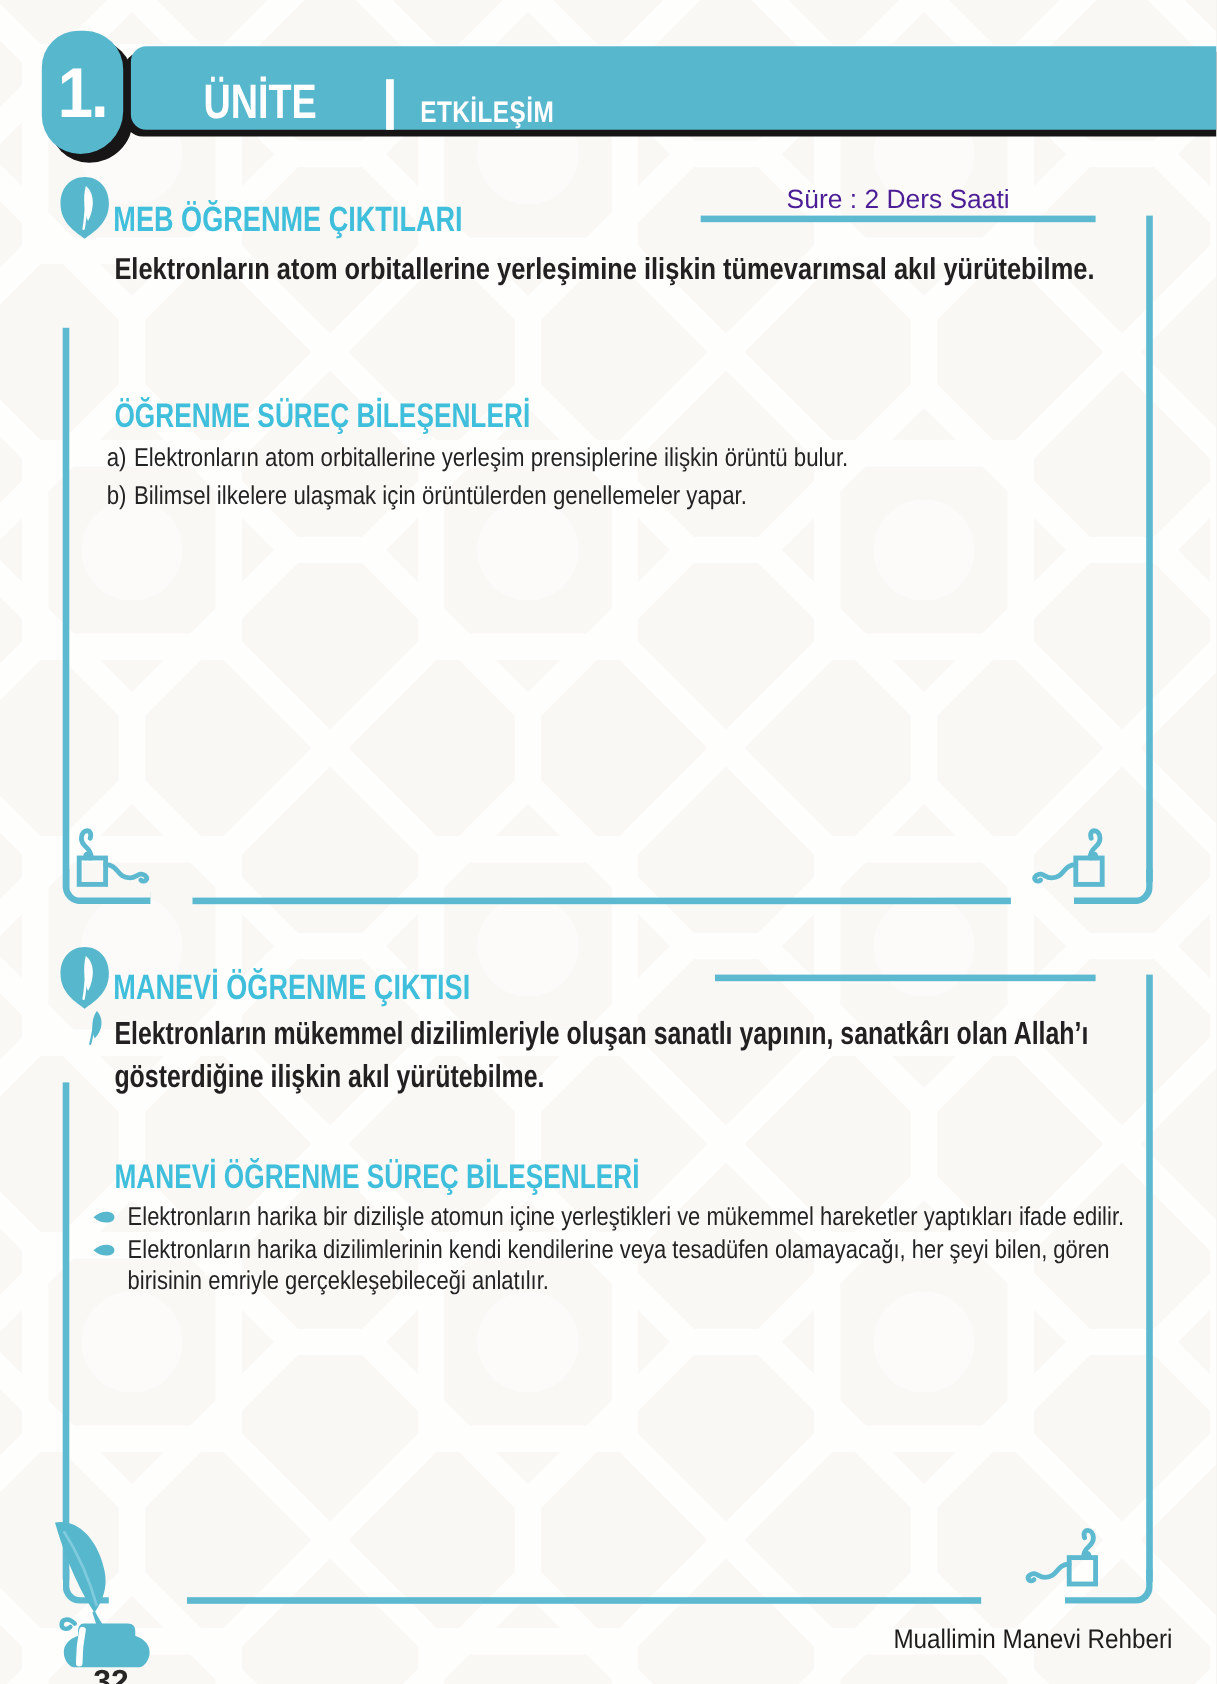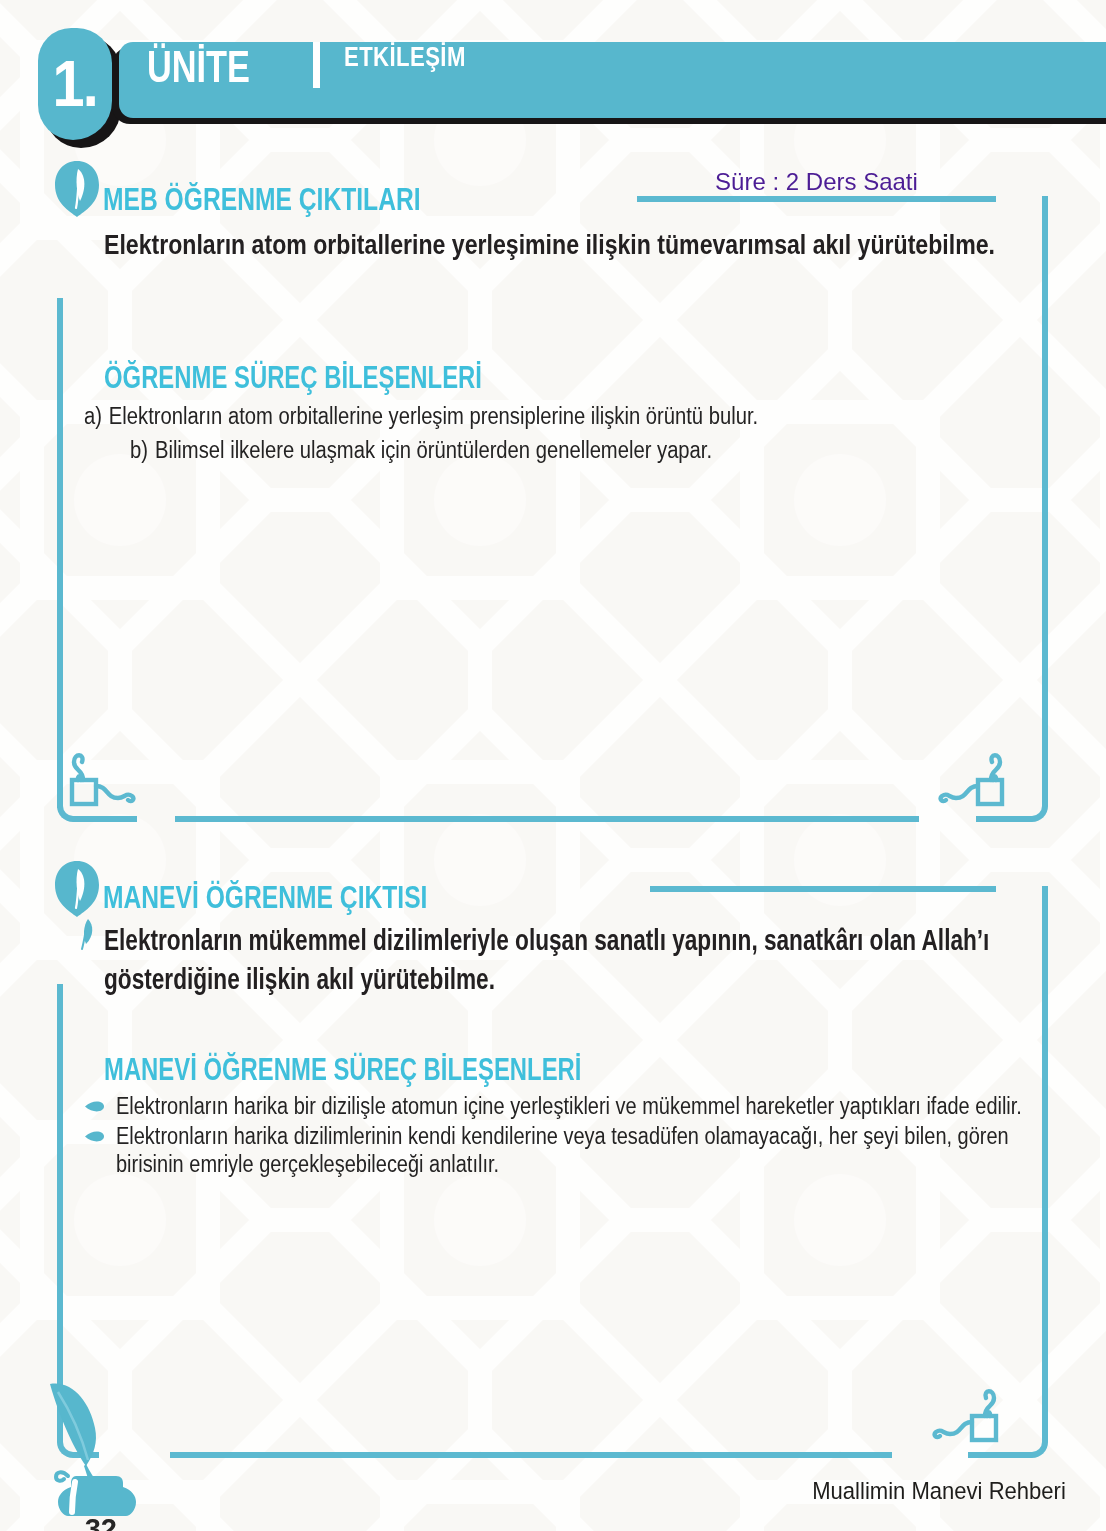--- a/index.html
+++ b/index.html
@@ -6,42 +6,42 @@
   body{font-family:"Liberation Sans",sans-serif;background:#e9e7e4;}
   .page{position:relative;width:1106px;height:1531px;margin:0 auto;background:#fdfcfa;overflow:hidden;}
   .abs{position:absolute;}
   .bgpattern{position:absolute;left:0;top:0;width:100%;height:100%;}
 
   
   .badge-shadow{left:38px;top:30px;width:76px;height:112px;background:#171516;border-radius:34px 36px 40px 36px;transform:translate(7px,6px);}
   .badge{left:38px;top:28px;width:74px;height:112px;background:#57b7cd;border-radius:34px 36px 40px 36px;display:flex;align-items:center;justify-content:center;}
   .badge span{color:#fff;font-size:64px;font-weight:bold;letter-spacing:-2px;transform:scaleX(.9);}
   .bar-shadow{left:112px;top:47px;width:994px;height:77px;background:#171516;border-radius:18px 0 0 18px;}
-  .bar{left:119px;top:42px;width:987px;height:76px;background:#57b7cd;border-radius:14px 0 0 14px;display:flex;align-items:flex-start;padding-left:28px;box-sizing:border-box;}
+  .bar{left:119px;top:42px;width:987px;height:76px;background:#57b7cd;border-radius:14px 0 0 14px;display:flex;align-items:flex-end;padding-left:66px;box-sizing:border-box;}
   .unite{color:#fff;font-size:44px;font-weight:bold;transform:scaleX(.78);transform-origin:left center;white-space:nowrap;}
   .bar-divider{width:7px;height:46px;background:#fff;margin-left:34px;margin-right:24px;}
   .etkilesim{color:#fff;font-size:27px;font-weight:bold;transform:scaleX(.82);transform-origin:left center;white-space:nowrap;letter-spacing:.5px;}
 
   
   .tl{background:#5cb9d0;}
   .hline{height:6px;}
   .vline{width:6px;}
   .corner{box-sizing:border-box;border:0 solid #5cb9d0;background:transparent;}
 
   .heading{color:#3fbfdb;font-weight:bold;font-size:32px;white-space:nowrap;transform:scaleX(.77);transform-origin:left top;letter-spacing:0;}
   .subheading{color:#3fbfdb;font-weight:bold;font-size:31px;white-space:nowrap;transform:scaleX(.77);transform-origin:left top;}
   .outcome{color:#232021;font-weight:bold;transform-origin:left top;}
 
   .duration{left:637px;top:168px;width:359px;text-align:center;font-size:24px;color:#4c1d95;}
   .duration-line{left:637px;top:196px;width:359px;}
 
   .outcome1{left:104px;top:226px;width:1062px;font-size:27.5px;line-height:37px;transform:scaleX(.84);}
   .subheading1{left:104px;top:360px;}
   .list-ab div{white-space:nowrap;font-size:23.5px;line-height:34px;transform:scaleX(.86);transform-origin:left top;color:#242323;}
-  .list-ab{left:84px;top:399px;text-align:center;}
+  .list-ab{left:97px;top:399px;}
   .ab-label{display:inline-block;margin-right:8px;}
 
   .outcome2{left:104px;top:921px;width:1152px;font-size:29px;line-height:39px;transform:scaleX(.78);}
   .subheading2{left:104px;top:1052px;}
 
   .bullets{left:84px;top:1092px;width:1034px;}
   .bullet-item{position:relative;padding-left:32px;margin-bottom:1px;}
   .bullet-item .btext{display:block;width:1105px;font-size:23.5px;line-height:28.6px;transform:scaleX(.85);transform-origin:left top;color:#242323;}
   .bullet-marker{position:absolute;left:0;top:6px;}
 

